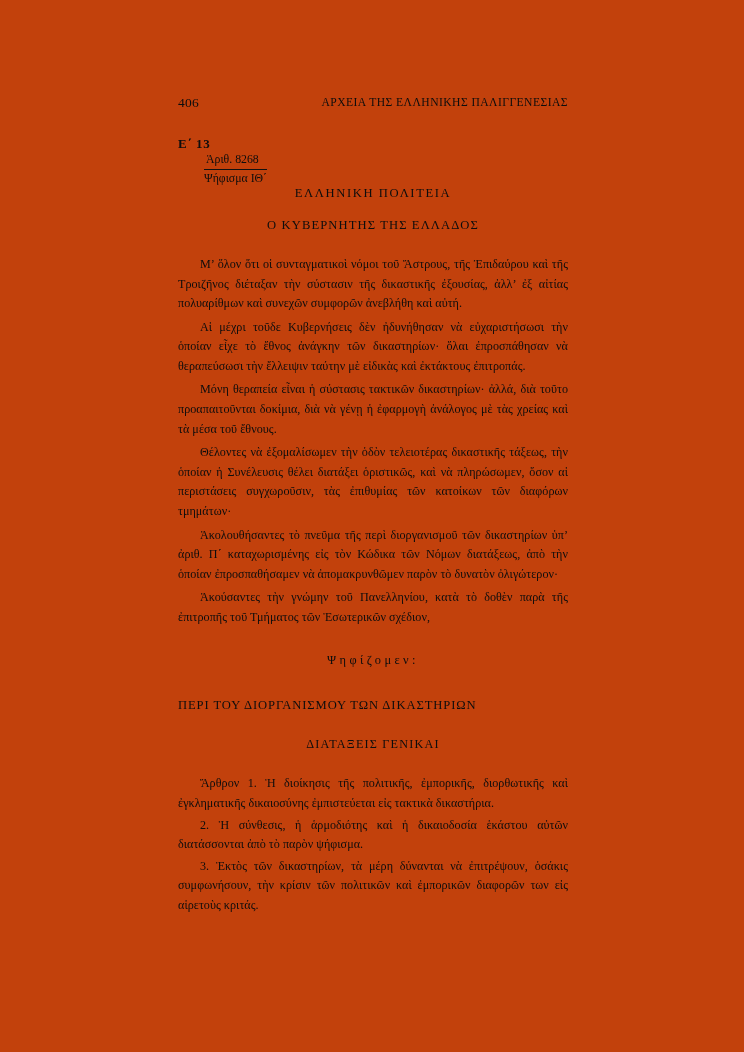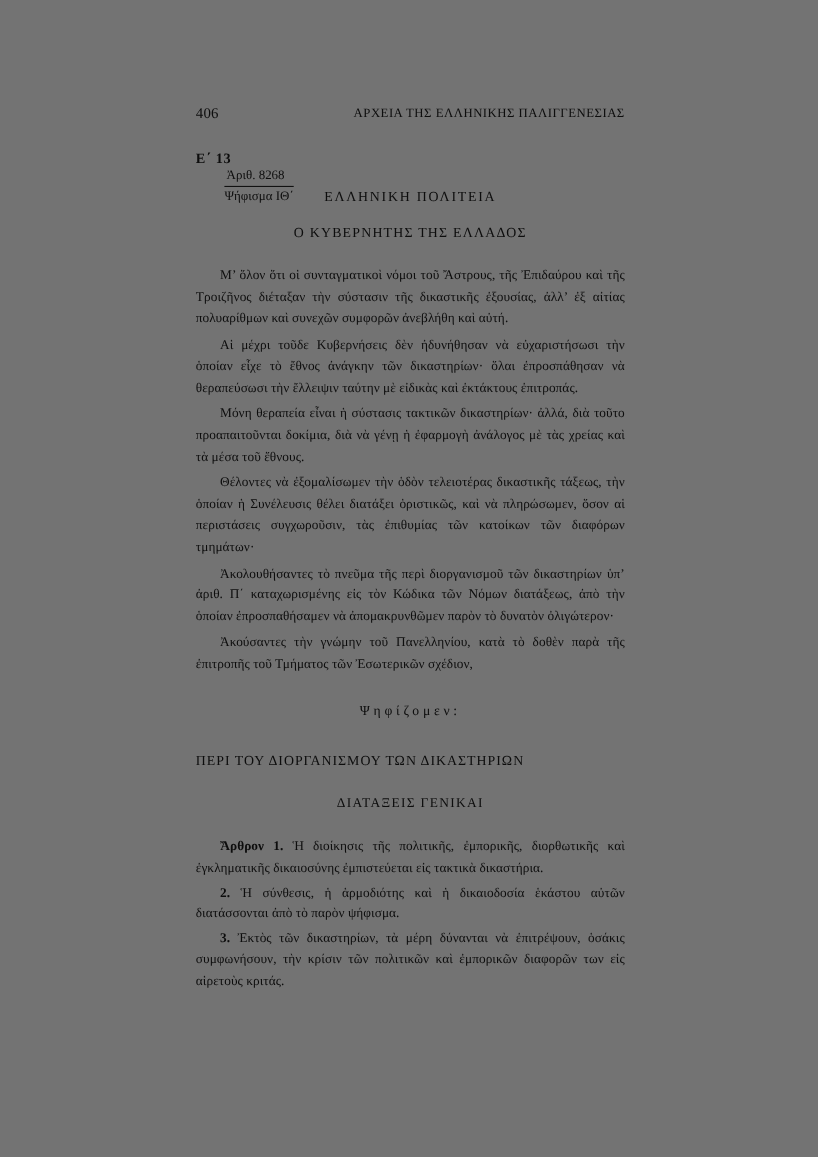--- a/index.html
+++ b/index.html
@@ -13,21 +13,21 @@
     position: relative;
     font-family: "Liberation Serif", "DejaVu Serif", serif;
     color: #0d0d0d;
     overflow: hidden;
   }
   .page {
     position: absolute;
     left: 0; top: 0;
     width: 744px;
     height: 1052px;
-    background: #737373;
+    background: #c2410c;
   }
   .content {
     position: absolute;
     left: 178px;
     top: 92px;
     width: 390px;
   }
 
   
   .running-head {
@@ -80,21 +80,21 @@
     display: block;
     padding-top: 1px;
     white-space: nowrap;
   }
 
   
   .state-title {
     text-align: center;
     font-size: 12.6px;
     letter-spacing: 1.6px;
-    margin-top: 20px;
+    margin-top: 34px;
   }
   .governor-title {
     text-align: center;
     font-size: 12.6px;
     letter-spacing: 1.1px;
     margin-top: 17px;
   }
 
   
   .body-text {
@@ -133,21 +133,21 @@
     font-size: 12.1px;
     line-height: 1.62;
     text-align: justify;
     letter-spacing: 0.05px;
   }
   .articles p {
     margin: 0 0 2px 0;
     text-indent: 22px;
   }
   .art-label {
-    font-weight: bold;
+    font-weight: normal;
     margin-top: 34px;
   }
 </style>
 </head>
 <body>
 
 <div class="page">
   <div class="content">
 
     <div class="running-head">

